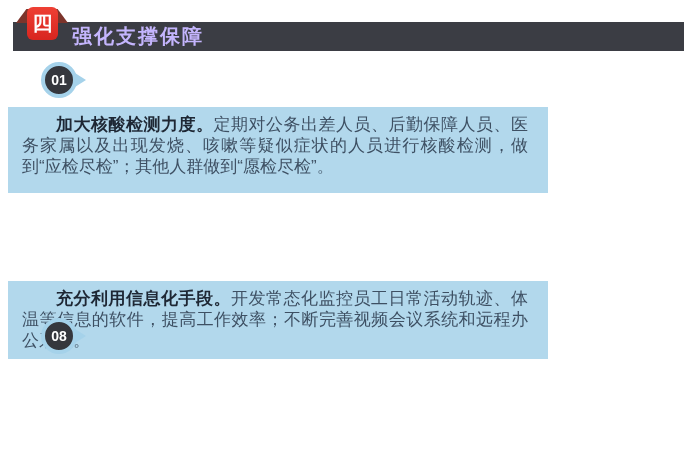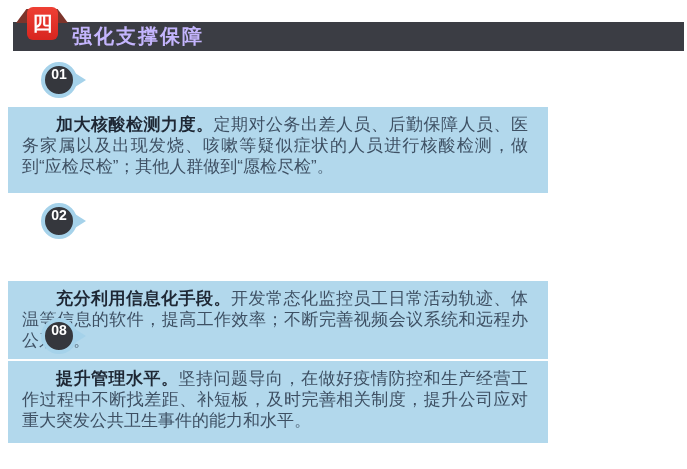--- a/index.html
+++ b/index.html
@@ -54,20 +54,21 @@
 
   
   .marker {
     position: absolute;
     left: 41px;
     width: 36px; height: 36px;
     background: #35373d;
     border: 4px solid #a5d2ea;
     border-radius: 50%;
     display: flex;
+    align-items: center;
     justify-content: center;
     color: #ffffff;
     font-size: 14px;
     font-weight: bold;
     z-index: 2;
   }
   .marker .pointer {
     position: absolute;
     left: 30px; top: 7px;
     width: 0; height: 0;
@@ -115,29 +116,22 @@
   <div class="badge">四</div>
 
   <div class="marker marker-1">
     <span class="pointer"></span>
     <span>01</span>
   </div>
   <div class="panel panel-1">
     <p><strong>加大核酸检测力度。</strong><span>定期对公务出差人员、后勤保障人员、医务家属以及出现发烧、咳嗽等疑似症状的人员进行核酸检测，做到“应检尽检”；其他人群做到“愿检尽检”。</span></p>
   </div>
 
-  <div class="marker marker-2">
-    <span class="pointer"></span>
-    <span>02</span>
-  </div>
   <div class="panel panel-2">
     <p><strong>充分利用信息化手段。</strong><span>开发常态化监控员工日常活动轨迹、体温等信息的软件，提高工作效率；不断完善视频会议系统和远程办公系统。</span></p>
   </div>
 
   <div class="marker marker-3">
     <span class="pointer"></span>
     <span>08</span>
   </div>
-  <div class="panel panel-3">
-    <p><strong>提升管理水平。</strong><span>坚持问题导向，在做好疫情防控和生产经营工作过程中不断找差距、补短板，及时完善相关制度，提升公司应对重大突发公共卫生事件的能力和水平。</span></p>
-  </div>
 
 </div>
 
 </body></html>

